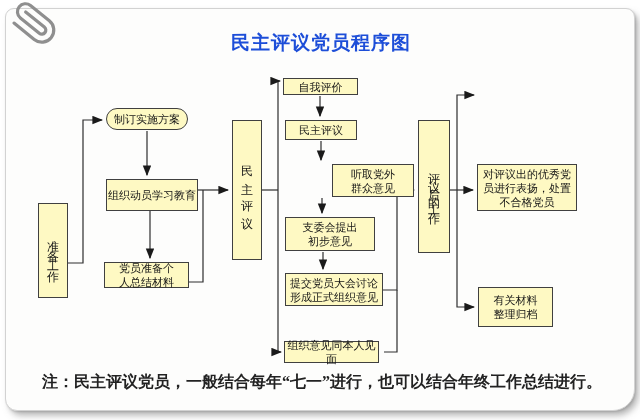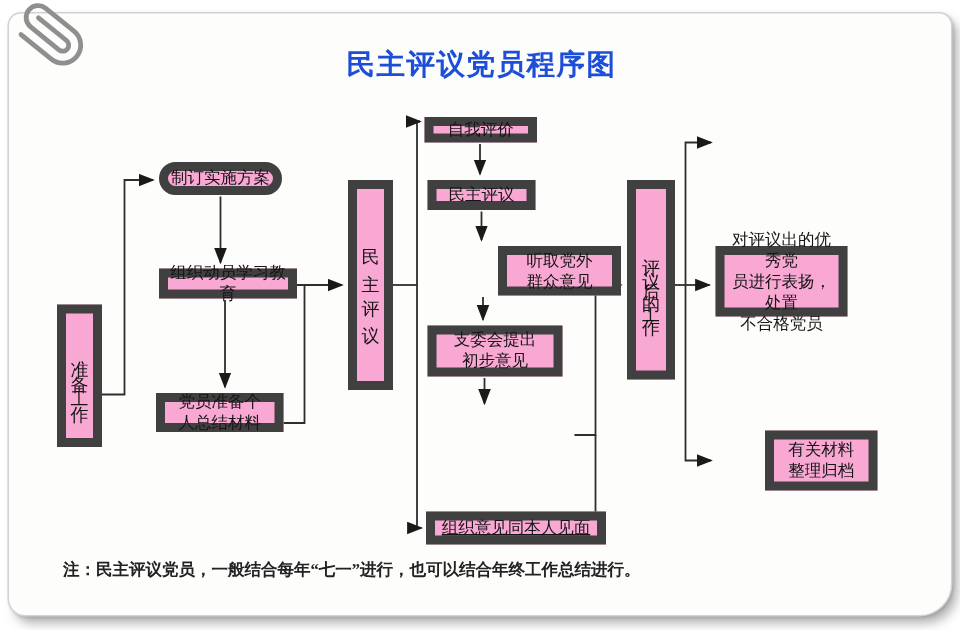--- a/index.html
+++ b/index.html
@@ -6,48 +6,48 @@
   #stage{position:relative;width:640px;height:420px;overflow:hidden;
          font-family:"Liberation Serif","DejaVu Serif",serif;}
   .paper{position:absolute;left:5px;top:8px;width:628px;height:401px;
          background:#fdfdfc;border:1px solid #d2d2d2;
          border-radius:9px 9px 22px 12px;
          box-shadow:4px 5px 7px -1px rgba(110,110,110,.55),1px 1px 2px rgba(160,160,160,.4);}
   .clip{position:absolute;left:9px;top:-3px;width:48px;height:52px;
         transform:scaleX(-1) rotate(6deg);}
   .title{position:absolute;left:7px;top:30px;width:628px;text-align:center;
          font-size:19px;font-weight:bold;color:#1d4ed8;letter-spacing:1px;}
-  .node{position:absolute;border:6px solid #404040;background:#f9a8d4;
+  .node{position:absolute;border:1px solid #404040;background:#fef9c3;
         display:flex;align-items:center;justify-content:center;
         text-align:center;font-size:11px;line-height:14px;color:#151515;
         box-sizing:border-box;}
   .node .lbl{white-space:pre-line;}
   .vert .lbl{writing-mode:vertical-lr;text-orientation:upright;white-space:normal;
              font-size:12px;}
   #n-prepare{left:38px;top:203px;width:30px;height:95px;}
   #n-prepare .lbl{letter-spacing:10px;}
   #n-plan{left:106px;top:108px;width:82px;height:22px;border-radius:11px;}
-  #n-mobilize{left:106px;top:179px;width:92px;height:20px;}
+  #n-mobilize{left:106px;top:179px;width:92px;height:32px;}
   #n-materials{left:104px;top:262px;width:85px;height:26px;}
   #n-review{left:232px;top:120px;width:30px;height:140px;}
   #n-review .lbl{letter-spacing:17px;}
   #n-self{left:283px;top:78px;width:75px;height:17px;}
   #n-mutual{left:285px;top:120px;width:72px;height:20px;}
   #n-masses{left:284px;top:164px;width:82px;height:33px;margin-left:48px;}
   #n-committee{left:285px;top:217px;width:90px;height:34px;justify-content:center;}
   #n-congress{left:285px;top:273px;width:98px;height:33px;}
-  #n-meet{left:284px;top:341px;width:120px;height:22px;text-decoration:underline;}
+  #n-meet{left:284px;top:341px;width:95px;height:22px;}
   #n-after{left:418px;top:120px;width:32px;height:133px;}
   #n-after .lbl{letter-spacing:8px;}
   #n-report{left:478px;top:81px;width:60px;height:33px;}
-  #n-praise{left:477px;top:164px;width:88px;height:47px;}
-  #n-archive{left:478px;top:287px;width:75px;height:40px;margin-left:32px;}
+  #n-praise{left:477px;top:164px;width:100px;height:47px;}
+  #n-archive{left:478px;top:287px;width:75px;height:40px;}
   .connectors{position:absolute;left:0;top:0;width:640px;height:420px;}
   .footnote{position:absolute;left:42px;top:372px;width:560px;
-            font-size:11px;font-weight:bold;color:#222;}
+            font-size:16px;font-weight:bold;color:#222;}
 </style>
 </head>
 <body>
 
 <div id="stage">
   <div class="paper"></div>
 
   <svg class="clip" viewBox="0 0 24 24">
     <path d="M21.44 11.05l-9.19 9.19a6 6 0 0 1-8.49-8.49l8.57-8.57A4 4 0 1 1 18 8.84l-8.59 8.57a2 2 0 0 1-2.83-2.83l8.49-8.48" fill="none" stroke="#8f8f8f" stroke-width="1.6" stroke-linecap="round" stroke-linejoin="round"></path>
   </svg>
@@ -105,20 +105,24 @@
     <span class="lbl">民主评议</span>
   </div>
   <div class="node" id="n-masses">
     <span class="lbl">听取党外
 群众意见</span>
   </div>
   <div class="node" id="n-committee">
     <span class="lbl">支委会提出
 初步意见</span>
   </div>
+  <div class="node" id="n-congress">
+    <span class="lbl">提交党员大会讨论
+形成正式组织意见</span>
+  </div>
   <div class="node" id="n-meet">
     <span class="lbl">组织意见同本人见面</span>
   </div>
   <div class="node vert" id="n-after">
     <span class="lbl">评议后的工作</span>
   </div>
   <div class="node" id="n-praise">
     <span class="lbl">对评议出的优秀党
 员进行表扬，处置
 不合格党员</span>

